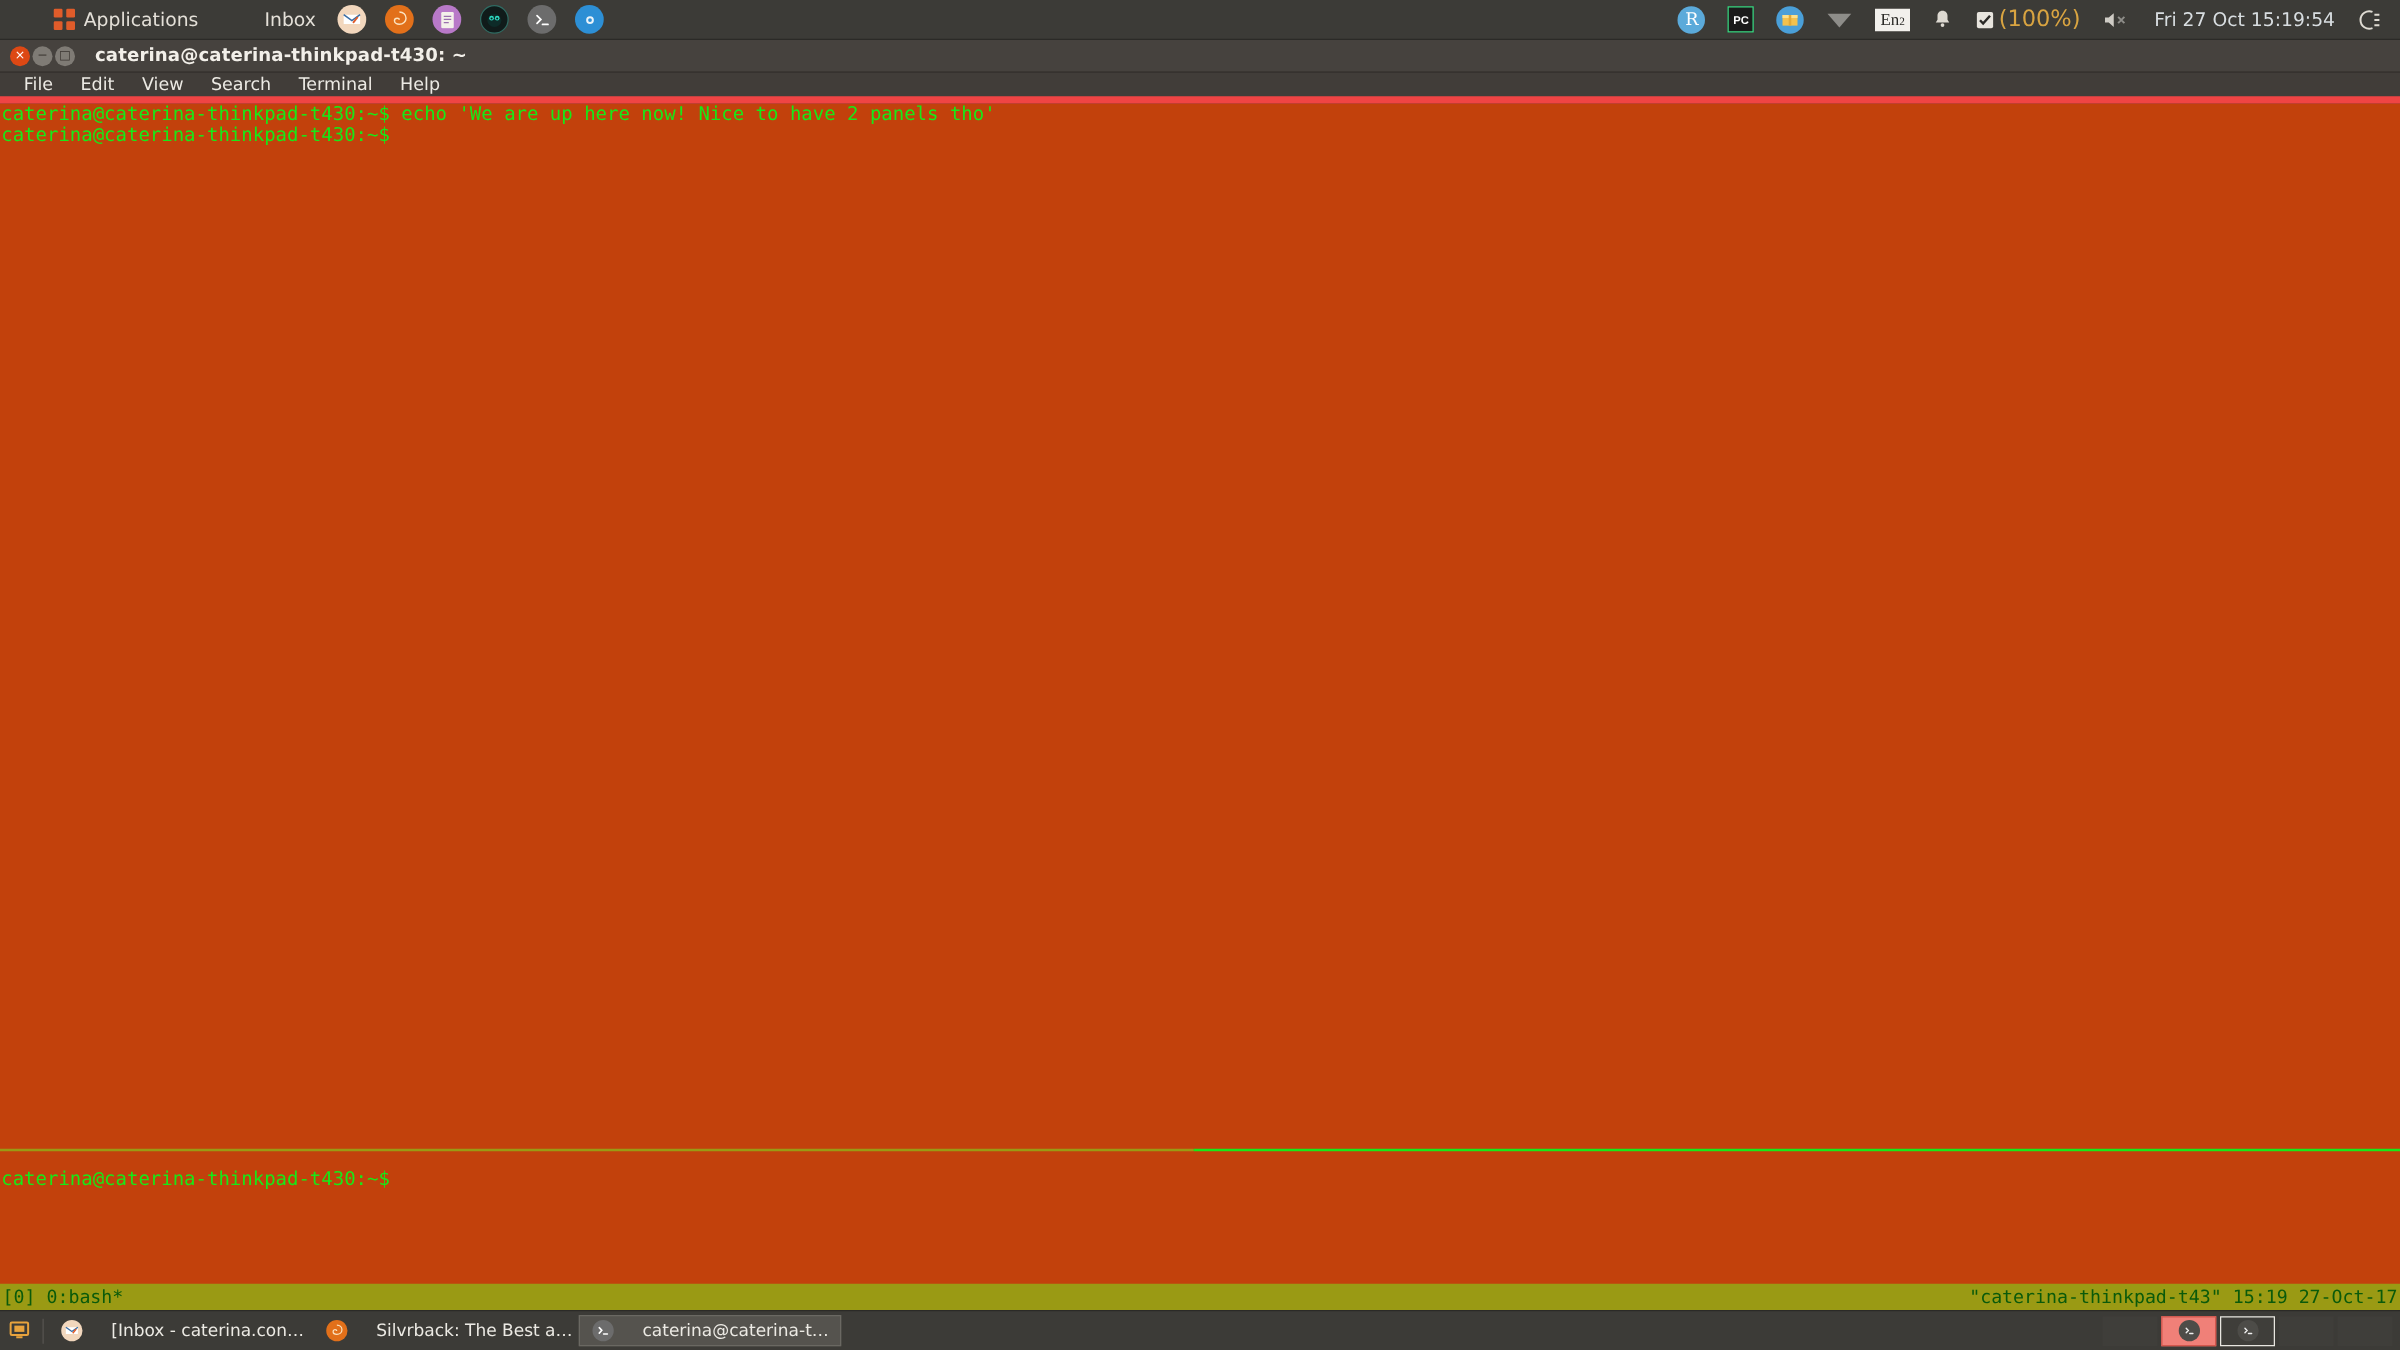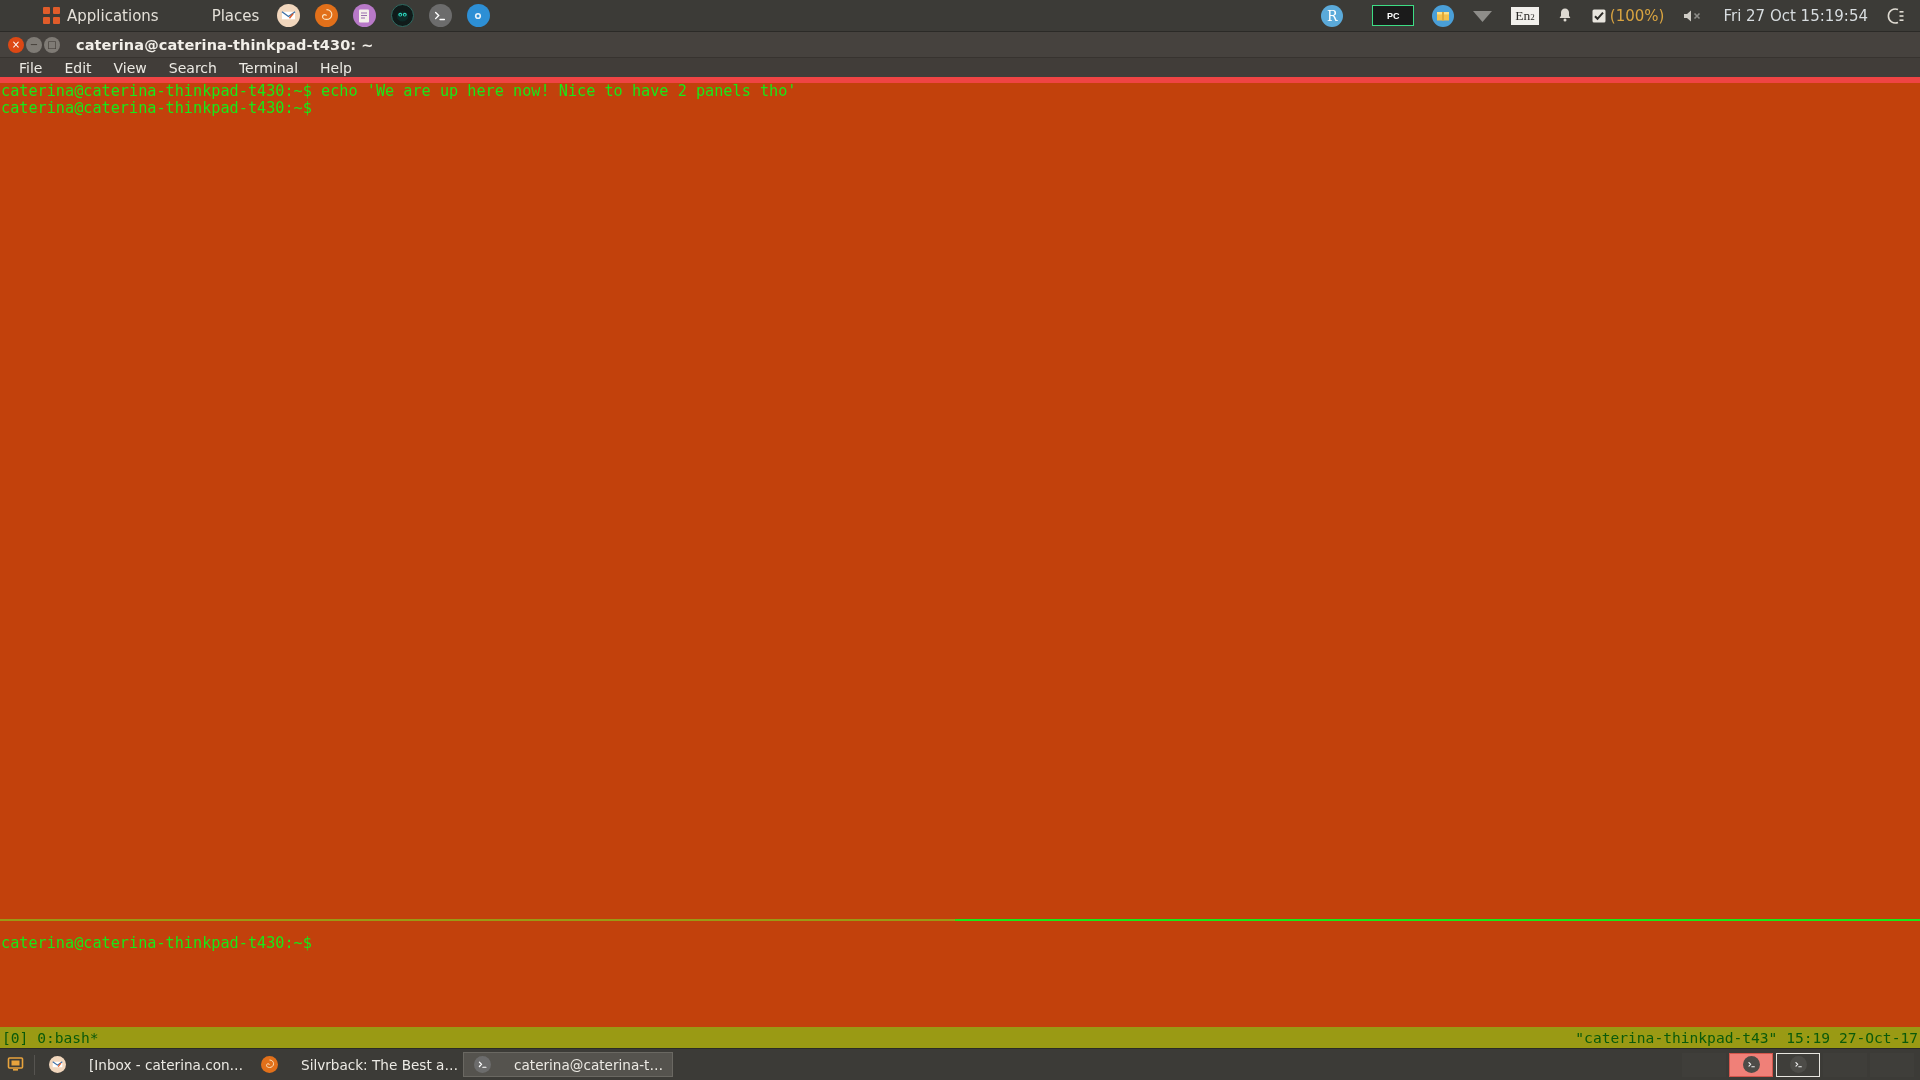--- a/index.html
+++ b/index.html
@@ -30,21 +30,21 @@
     color: #e4e0d8; font-size: 15px; white-space: nowrap; margin-left: 33px;
   }
   .grid-icon { display: grid; grid-template-columns: 7px 7px; grid-template-rows: 7px 7px; gap: 3px; }
   .grid-icon i { background: #e05c2a; border-radius: 1px; display: block; }
 
   .launcher { width: 38px; height: 32px; display: flex; align-items: center; justify-content: center; }
   .launcher .ic { width: 23px; height: 23px; border-radius: 50%; display: flex; align-items: center; justify-content: center; position: relative; }
 
   .tray-item { height: 32px; display: flex; align-items: center; justify-content: center; padding: 0 9px; color: #e4e0d8; font-size: 14px; white-space: nowrap; }
   .tray-clock { color: #d8dde0; font-size: 15px; padding: 1px 10px; text-align: center; }
-  .batt-text { color: #d9a441; font-size: 15px; margin-left: 3px; }
+  .batt-text { color: #d9a441; font-size: 18px; margin-left: 3px; }
 
   
   .c-thunderbird { background: #f2d7bd; }
   .c-firefox { background: #e2701a; }
   .c-files { background: #b879c8; }
   .c-green { background: #101b1a; border: 1px solid #2f6b62; }
   .c-term { background: #6c6c6c; }
   .c-blue { background: #2d8fd5; }
   .c-R { background: #5baada; }
   .c-pkg { background: #4a9fd8; }
@@ -156,21 +156,21 @@
       <span class="grid-icon">
           <i></i>
           <i></i>
           <i></i>
           <i></i>
         </span>
       <span>Applications</span>
     </div>
 
     <div class="menu-btn">
-      <span>Places</span>
+      <span>Inbox</span>
     </div>
 
     <div class="launcher">
       <span class="ic c-thunderbird">
         <svg width="15" height="15" viewBox="0 0 16 16">
             <path d="M1 4h14v8H1z" fill="#fff"></path>
             <path d="M1 4l7 5 7-5" stroke="#3b6ea5" stroke-width="1.4" fill="none"></path>
             <path d="M9 11l4-5" stroke="#e05c2a" stroke-width="1.6" fill="none"></path>
           </svg>
       </span>
@@ -226,21 +226,21 @@
     </div>
   </div>
 
   <div class="panel-right">
 
     <div class="tray-item">
       <span class="ic c-R" style="width:22px;height:22px;border-radius:50%;display:flex;align-items:center;justify-content:center;font-family:'DejaVu Serif',serif;font-size:14px;color:#fff;">R</span>
     </div>
 
     <div class="tray-item">
-      <span style="width:42px;height:21px;background:#1b1b1b;border:1.5px solid #3ddc84;display:flex;align-items:center;justify-content:center;font-size:9px;font-weight:bold;color:#fff;font-family:'Liberation Sans',sans-serif;margin-left:11px;">PC</span>
+      <span style="width:21px;height:21px;background:#1b1b1b;border:1.5px solid #3ddc84;display:flex;align-items:center;justify-content:center;font-size:9px;font-weight:bold;color:#fff;font-family:'Liberation Sans',sans-serif;">PC</span>
     </div>
 
     <div class="tray-item">
       <span class="ic c-pkg" style="width:22px;height:22px;border-radius:50%;display:flex;align-items:center;justify-content:center;">
         <svg width="14" height="13" viewBox="0 0 14 13">
             <rect x="1" y="3" width="12" height="8.5" fill="#f2c14e"></rect>
             <rect x="1" y="3" width="12" height="2.4" fill="#fbe08a"></rect>
             <rect x="6" y="3" width="2" height="8.5" fill="#e0a93a"></rect>
           </svg>
       </span>

